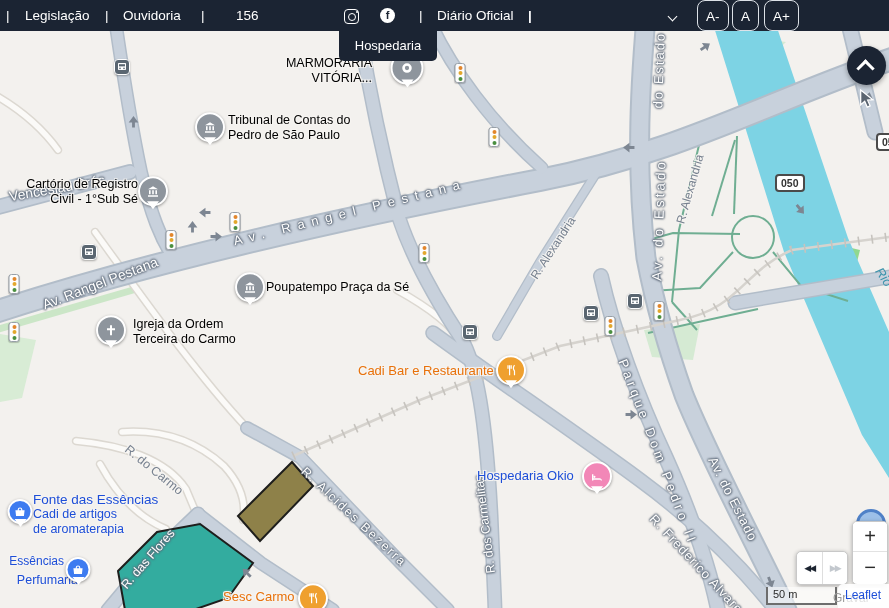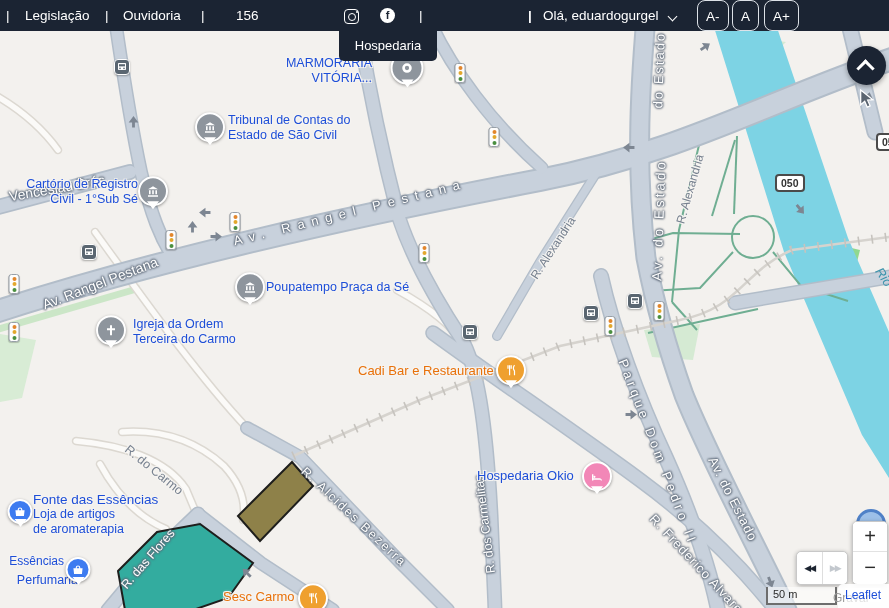--- a/index.html
+++ b/index.html
@@ -27,21 +27,21 @@
   .scrolltop{position:absolute;left:847px;top:46px;width:39px;height:39px;border-radius:50%;background:#1b2433;
              z-index:24;box-shadow:0 2px 5px rgba(0,0,0,.35);cursor:pointer}
   .scrolltop::before{content:"";position:absolute;left:12px;top:16px;width:10px;height:10px;
              border-left:3px solid #fff;border-top:3px solid #fff;transform:rotate(45deg)}
   
   .map-svg{position:absolute;left:0;top:0;z-index:0}
   .road-label{position:absolute;color:#fff;white-space:nowrap;z-index:2;font-size:13px;
       text-shadow:0 1px 2px rgba(96,107,122,.95),0 -1px 2px rgba(96,107,122,.95),1px 0 2px rgba(96,107,122,.95),-1px 0 2px rgba(96,107,122,.95)}
   .rl-gray{color:#76808f;text-shadow:-1px -1px 0 #f6f4f1,1px -1px 0 #f6f4f1,-1px 1px 0 #f6f4f1,1px 1px 0 #f6f4f1}
   .rl-water{color:#3d93ac;font-style:italic;text-shadow:none}
-  .poi-label{position:absolute;z-index:2;font-size:12.5px;line-height:15px;color:#1d4ed8;white-space:nowrap;
+  .poi-label{position:absolute;z-index:2;font-size:12.5px;line-height:15px;color:#000000;white-space:nowrap;
       text-shadow:-1px -1px 0 #f6f4f1,1px -1px 0 #f6f4f1,-1px 1px 0 #f6f4f1,1px 1px 0 #f6f4f1,0 0 3px #f6f4f1}
   .pl-right{text-align:right;white-space:normal}
   .pl-orange{color:#e8710a;font-size:13px}
   .pl-pink{color:#1d4ed8;font-size:13px}
   .pl-blue{color:#1d4ed8}
   .pin{position:absolute;z-index:3;border-radius:50%;border:2px solid #fff;box-shadow:0 1px 3px rgba(0,0,0,.4);
        display:flex;align-items:center;justify-content:center;transform:translate(-50%,-56%);cursor:pointer}
   .pin::after{content:"";position:absolute;top:100%;left:50%;transform:translateX(-50%);margin-top:-3px;
        border:6px solid transparent;border-top:8px solid #fff;z-index:-1}
   .pin-lg{width:26px;height:26px}.pin-sm{width:21px;height:21px}
@@ -178,42 +178,42 @@
 <div class="road-label rl-gray" style="left:553px;top:248px;font-size:12px;transform:translate(-50%,-50%) rotate(-57deg)">R. Alexandria</div>
 <div class="road-label rl-gray" style="left:690px;top:189px;font-size:12px;transform:translate(-50%,-50%) rotate(-74deg)">R. Alexandria</div>
 <div class="road-label rl-water" style="left:884px;top:277px;transform:translate(-50%,-50%) rotate(55deg)">Rio</div>
 
 <div class="poi-label pl-right" style="left:262px;top:56px;width:110px">
   <div>MARMORARIA</div>
     <div>VITÓRIA...</div>
 </div>
 <div class="poi-label" style="left:228px;top:113px">
   <div>Tribunal de Contas do</div>
-    <div>Estado de São Civil</div>
+    <div>Pedro de São Paulo</div>
 </div>
 <div class="poi-label pl-right" style="left:8px;top:177px;width:130px">
   <div>Cartório de Registro</div>
     <div>Civil - 1°Sub Sé</div>
 </div>
 <div class="poi-label" style="left:266px;top:280px">
   <div>Poupatempo Praça da Sé</div>
 </div>
 <div class="poi-label" style="left:133px;top:317px">
   <div>Igreja da Ordem</div>
     <div>Terceira do Carmo</div>
 </div>
 <div class="poi-label pl-orange" style="left:358px;top:363px">
   <div>Cadi Bar e Restaurante</div>
 </div>
 <div class="poi-label pl-pink" style="left:477px;top:468px">
   <div>Hospedaria Okio</div>
 </div>
 <div class="poi-label pl-blue" style="left:33px;top:492px">
   <div style="font-size:13.5px">Fonte das Essências</div>
-  <div>Loja de artigos</div>
+  <div>Cadi de artigos</div>
   <div>de aromaterapia</div>
 </div>
 <div class="poi-label pl-blue pl-right" style="left:0px;top:554px;width:64px">
   <div style="font-size:12px">Essências</div>
 </div>
 <div class="poi-label pl-blue pl-right" style="left:0px;top:573px;width:78px">
   <div>Perfumaria</div>
 </div>
 <div class="poi-label pl-orange" style="left:223px;top:589px">
   <div>Sesc Carmo</div>
@@ -406,22 +406,22 @@
 <div class="topbar">
   <span class="tb-sep" style="left:6px">|</span>
   <span class="tb-link" style="left:25px">Legislação</span>
   <span class="tb-sep" style="left:105px">|</span>
   <span class="tb-link" style="left:123px">Ouvidoria</span>
   <span class="tb-sep" style="left:201px">|</span>
   <span class="tb-link" style="left:236px">156</span>
   <div class="insta" style="left:344px"></div>
   <div class="fb" style="left:380px"></div>
   <span class="tb-sep" style="left:419px">|</span>
+  <span class="tb-link" style="left:437px">Diário Oficial</span>
   <span style="left:528px;font-weight:bold">|</span>
-  <span class="tb-link" style="left:543px">Olá, eduardogurgel</span>
   <div class="chev" style="left:669px"></div>
   <button class="fontbtn" style="left:697px">A-</button>
   <button class="fontbtn" style="left:732px">A</button>
   <button class="fontbtn" style="left:764px">A+</button>
 </div>
 
 <div class="tooltip">Hospedaria</div>
 
 <div class="scrolltop"><span></span></div>
 

